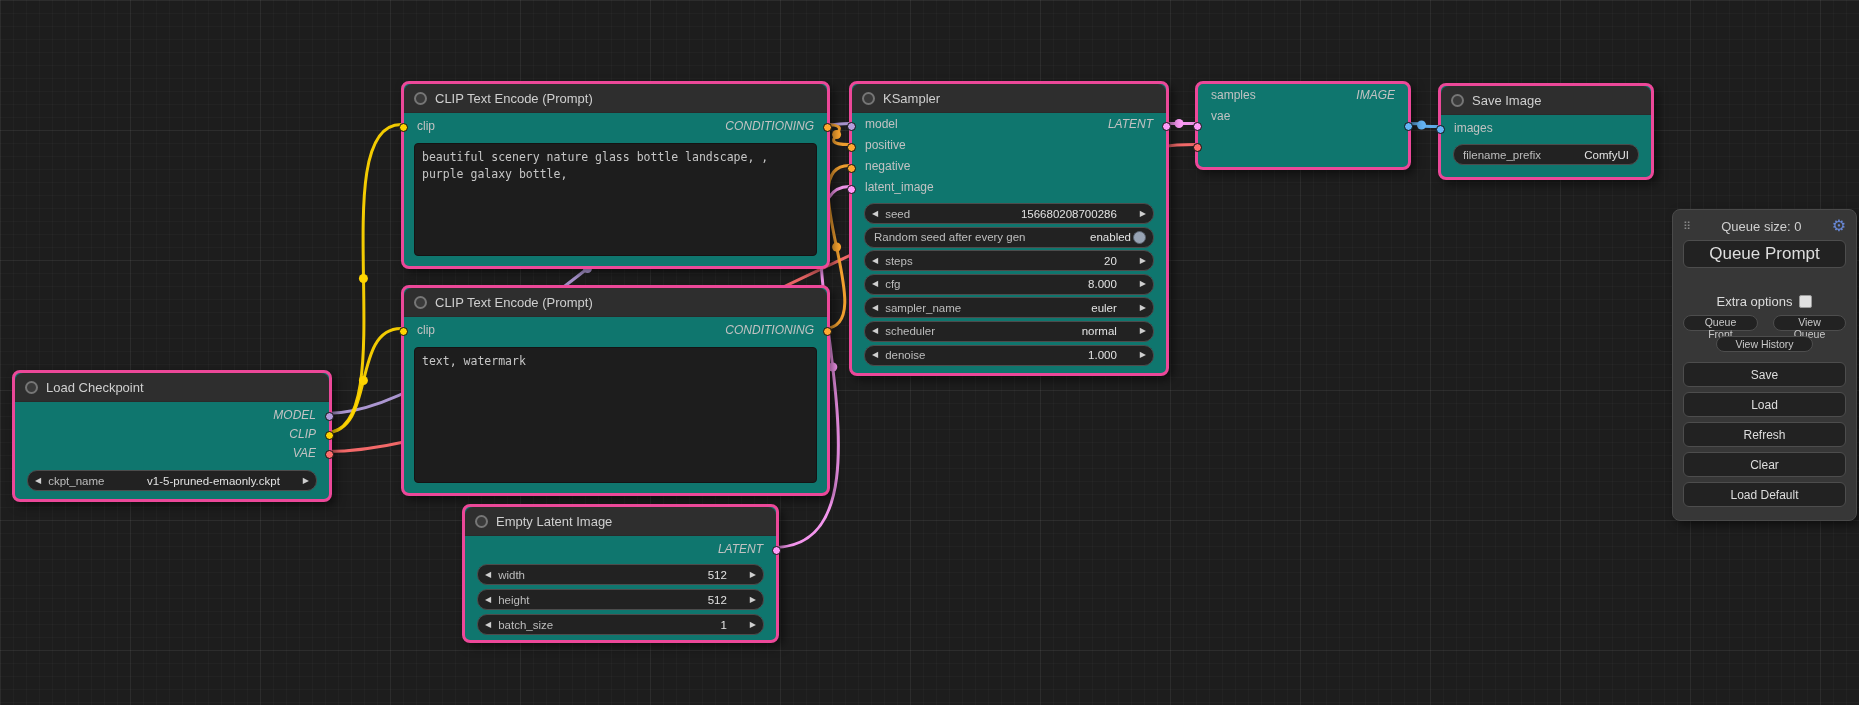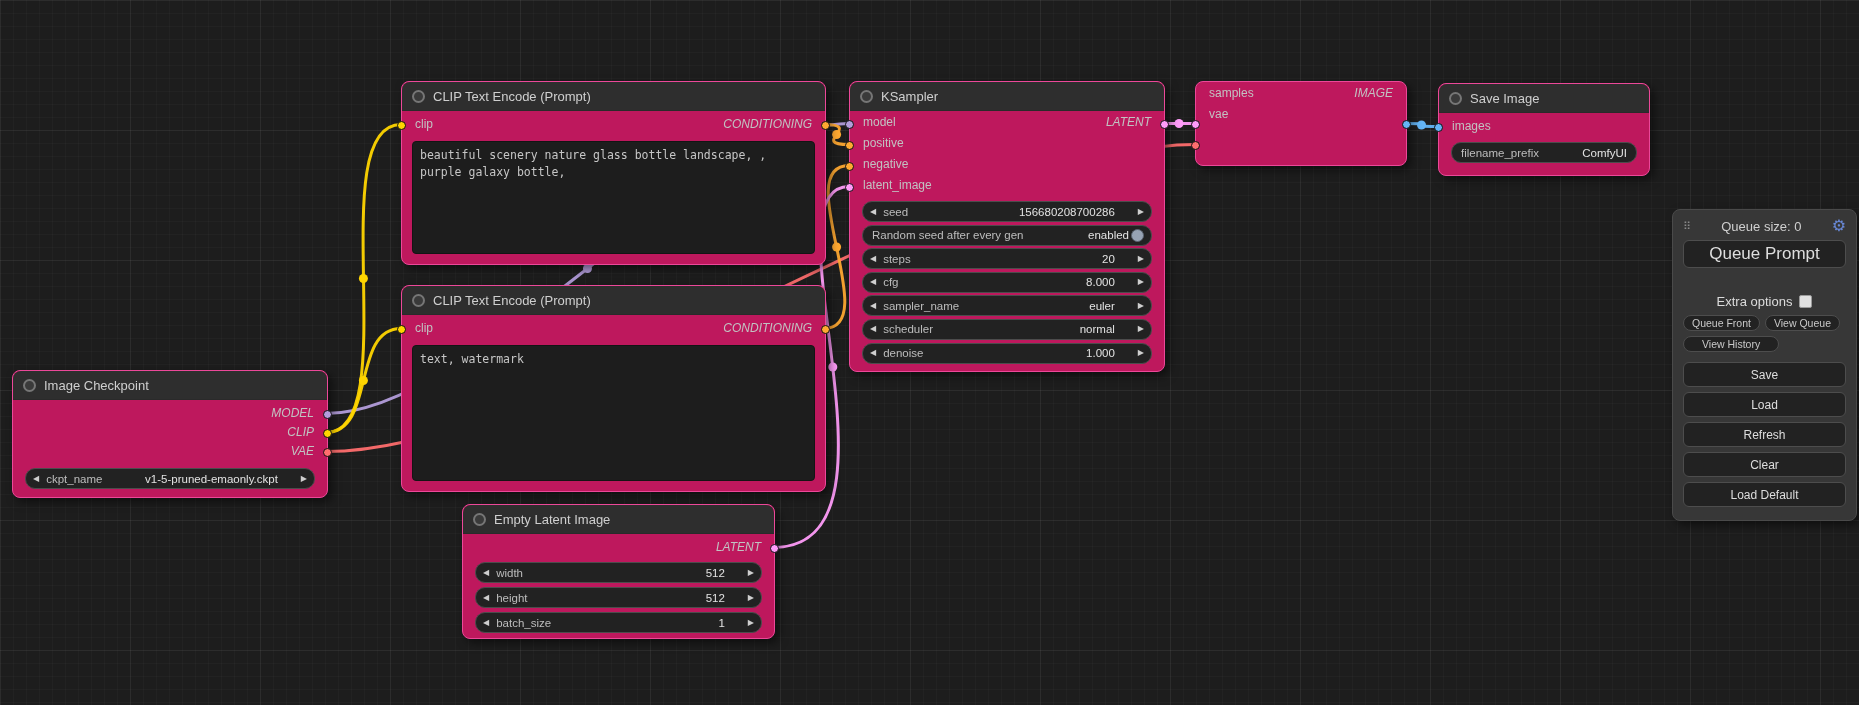--- a/index.html
+++ b/index.html
@@ -10,21 +10,21 @@
     background-image:
       linear-gradient(rgba(255,255,255,0.045) 1px, transparent 1px),
       linear-gradient(90deg, rgba(255,255,255,0.045) 1px, transparent 1px),
       linear-gradient(rgba(255,255,255,0.022) 1px, transparent 1px),
       linear-gradient(90deg, rgba(255,255,255,0.022) 1px, transparent 1px);
     background-size:130px 130px,130px 130px,13px 13px,13px 13px;
   }
   #wires{position:absolute;left:0;top:0;z-index:1;}
   #wires path{fill:none;stroke-width:3;stroke-linecap:round;opacity:.95;}
   .node{
-    position:absolute;z-index:2;background:#be185d;border:1px solid #ec4899;
+    position:absolute;z-index:2;background:#0f766e;border:3px solid #ec4899;
     border-radius:8px;box-shadow:4px 4px 10px rgba(0,0,0,.5);color:#c8c8c8;
   }
   .node-title{
     height:28px;display:flex;align-items:center;gap:8px;padding:0 10px;
     background:#2e2e2e;border-radius:8px 8px 0 0;border-bottom:1px solid #2a2a2a;
     font-size:13px;color:#cfcfcf;cursor:default;
   }
   .tdot{width:9px;height:9px;border-radius:50%;background:#3a3a3a;border:2px solid #767676;flex:0 0 auto;}
   .slots{padding-top:6px;}
   .slots.tight{padding-top:4px;}
@@ -65,21 +65,21 @@
   .qgear{font-size:16px;color:#6888d6;cursor:pointer;line-height:1;}
   .qbtn{
     display:block;width:100%;background:#222;border:1px solid #4d4d4d;border-radius:6px;
     color:#dedede;font-family:"Liberation Sans",sans-serif;cursor:pointer;
   }
   .qbtn.big{height:25px;font-size:12px;margin-bottom:5px;}
   .qbtn.prompt-btn{height:28px;font-size:17px;margin-bottom:26px;}
   .qbtn.small{width:auto;height:16px;font-size:10.5px;padding:0 8px;border-radius:9px;color:#c9c9c9;}
   .qextra{display:flex;align-items:center;justify-content:center;gap:7px;font-size:13px;color:#dcdcdc;margin-bottom:6px;text-align:center;}
   .qcheck{width:11px;height:11px;background:#e0e0e0;border:1px solid #9a9a9a;border-radius:2px;cursor:pointer;}
-  .qsmallrow{display:flex;justify-content:flex-start;gap:5px;margin-bottom:5px;}
+  .qsmallrow{display:flex;justify-content:center;gap:15px;margin-bottom:5px;}
   .qgroup{margin-top:10px;}
 </style>
 </head>
 <body>
 
 <svg id="wires" width="1859" height="705">
   <path d="M 326 413.5 C 476 413.5, 699 123.5, 849 123.5" stroke="#B39DDB"></path>
   <path d="M 326 432.5 C 406 432.5, 321 124.5, 401 124.5" stroke="#FFD500"></path>
   <path d="M 326 432.5 C 376 432.5, 351 328.5, 401 328.5" stroke="#FFD500"></path>
   <path d="M 326 451.5 C 556 451.5, 965 144.5, 1195 144.5" stroke="#FF6E6E"></path>
@@ -95,21 +95,21 @@
   <circle cx="836.6" cy="134.5" r="4.5" fill="#FFA931"></circle>
   <circle cx="836.6" cy="247" r="4.5" fill="#FFA931"></circle>
   <circle cx="832.8" cy="367" r="4.5" fill="#FF9CF9"></circle>
   <circle cx="1179" cy="123.5" r="4.5" fill="#FF9CF9"></circle>
   <circle cx="1421.5" cy="125" r="4.5" fill="#64B5F6"></circle>
 </svg>
 
 <div class="node" style="left:12px;top:370px;width:314px;height:126px">
   <div class="node-title">
     <span class="tdot"></span>
-    <span>Image Checkpoint</span>
+    <span>Load Checkpoint</span>
   </div>
   <div class="slots">
     <div class="slot-row out-only">
         <span class="out-label">MODEL</span>
       </div>
     <div class="slot-row out-only">
         <span class="out-label">CLIP</span>
       </div>
     <div class="slot-row out-only">
         <span class="out-label">VAE</span>

